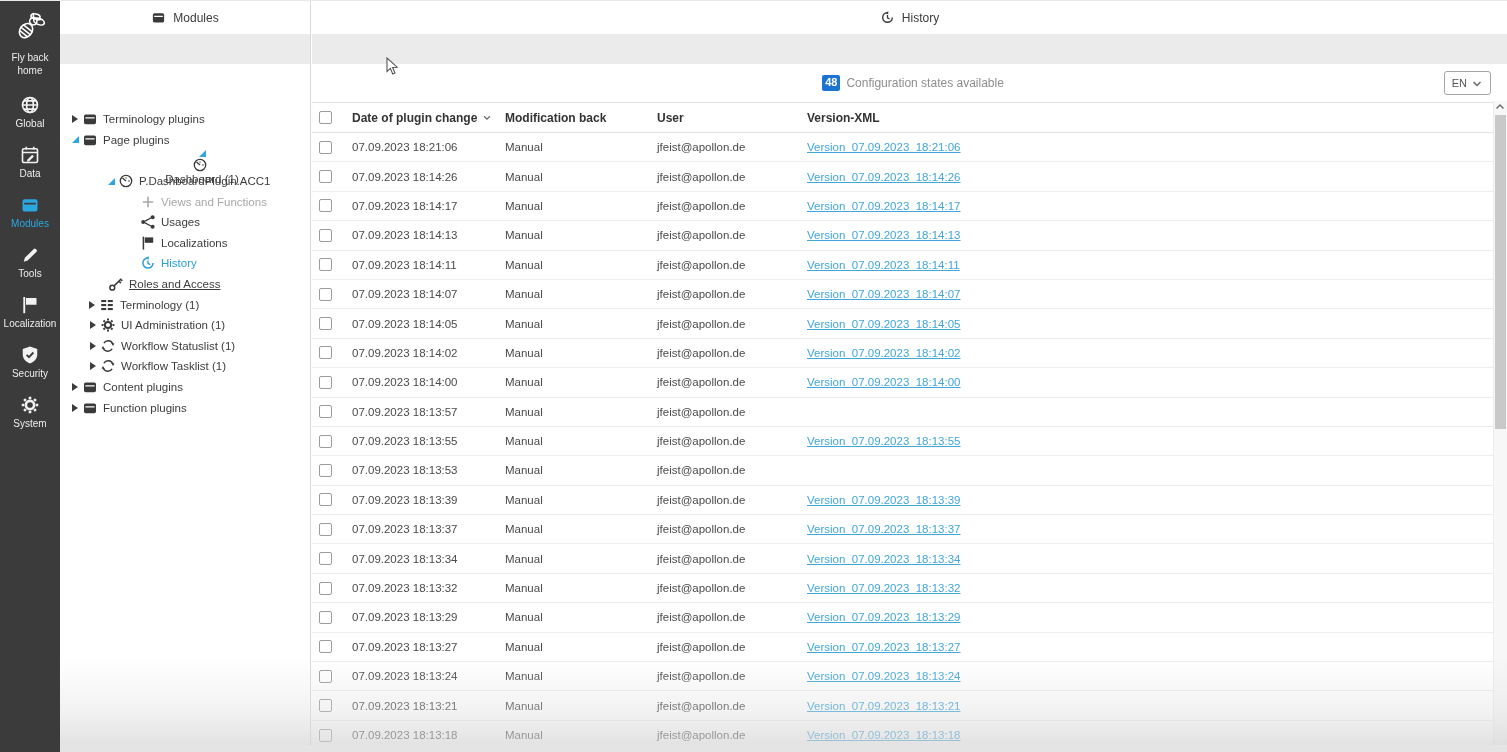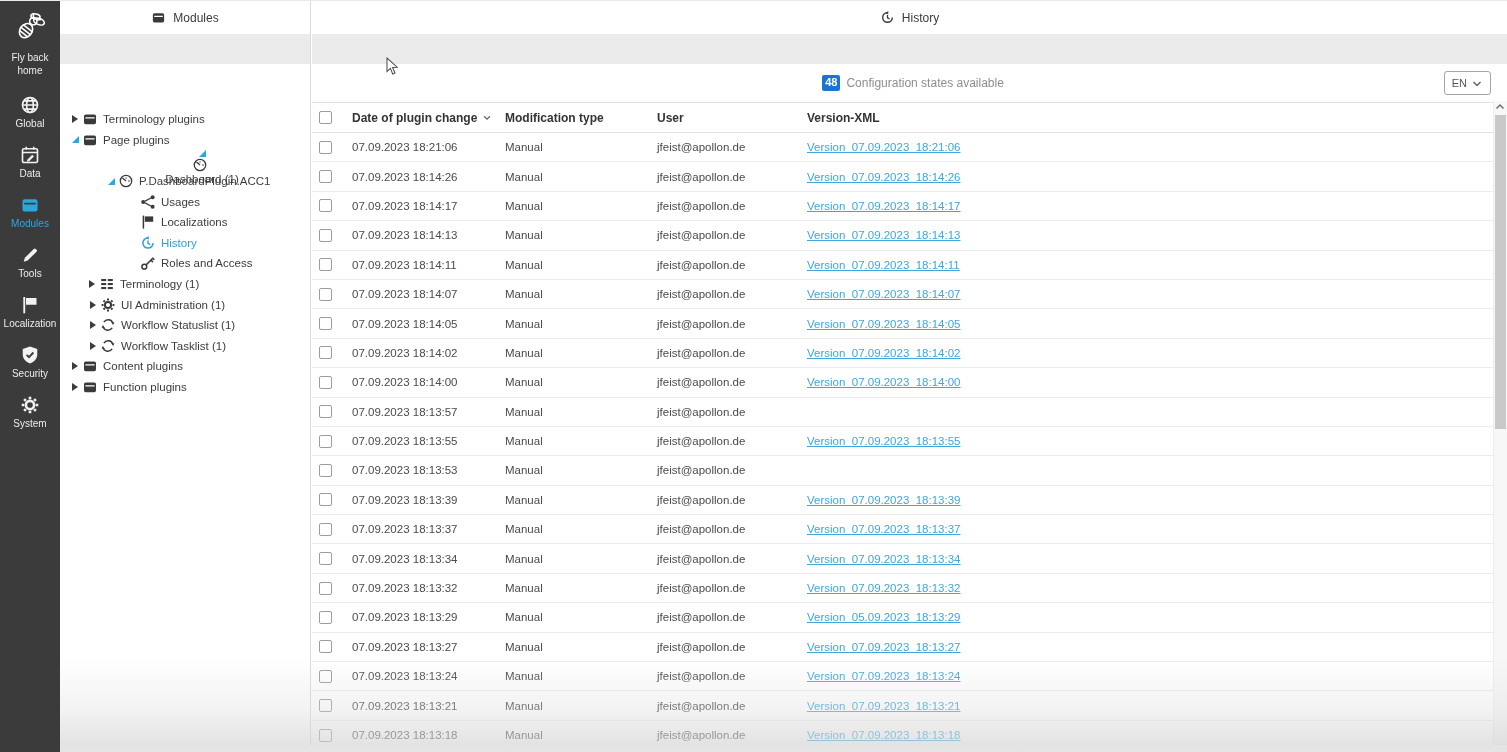--- a/index.html
+++ b/index.html
@@ -241,20 +241,28 @@
           <svg width="100%" height="100%" viewBox="0 0 16 16" xmlns="http://www.w3.org/2000/svg">
             <g stroke="currentColor" stroke-width="1.3" fill="none">
       <circle cx="8" cy="8" r="5.7"></circle>
               <path d="M8 8 L4.5 5.1"></path>
               <path d="M8 4.4 v1.2 M11.6 8 h-1.2"></path>
             </g>
           </svg>
         </span>
         <span>P.DashboardPlugin.ACC1</span>
       </div>
+      <div class="tree-item muted" style="padding-left: 80px;">
+        <span class="icon t-icon">
+          <svg width="100%" height="100%" viewBox="0 0 16 16" xmlns="http://www.w3.org/2000/svg">
+            <path d="M8 2.8 V13.2 M2.8 8 H13.2" stroke="currentColor" stroke-width="1.6"></path>
+          </svg>
+        </span>
+        <span>Views and Functions</span>
+      </div>
       <div class="tree-item" style="padding-left: 80px;">
         <span class="icon t-icon">
           <svg width="100%" height="100%" viewBox="0 0 16 16" xmlns="http://www.w3.org/2000/svg">
             <g fill="currentColor">
               <circle cx="3.2" cy="8" r="2"></circle>
               <circle cx="12.6" cy="3.2" r="2"></circle>
               <circle cx="12.6" cy="12.8" r="2"></circle>
             </g>
       <path d="M5 7.1 L10.9 4 M5 8.9 L10.9 12" stroke="currentColor" stroke-width="1.3"></path>
           </svg>
@@ -273,21 +281,21 @@
       <div class="tree-item active" style="padding-left: 80px;">
         <span class="icon t-icon">
           <svg width="100%" height="100%" viewBox="0 0 16 16" xmlns="http://www.w3.org/2000/svg">
             <path d="M8 2.9 a5.1 5.1 0 1 0 5.1 5.1" fill="none" stroke="currentColor" stroke-width="1.5"></path>
       <path d="M8.9 1.3 l-3.2 1.5 3 2 z" fill="currentColor"></path>
       <path d="M8 5.4 V8.4 L10.2 9.6" fill="none" stroke="currentColor" stroke-width="1.4"></path>
           </svg>
         </span>
         <span>History</span>
       </div>
-      <div class="tree-item" style="padding-left: 80px;">
+      <div class="tree-item" style="padding-left: 48px; text-decoration: underline;">
         <span class="icon t-icon">
           <svg width="100%" height="100%" viewBox="0 0 16 16" xmlns="http://www.w3.org/2000/svg">
             <g stroke="currentColor" stroke-width="1.5" fill="none">
       <circle cx="4.3" cy="11.7" r="2.4"></circle>
               <path d="M6.1 9.9 L13.3 2.7 M10.9 5.1 l2 2 M12.7 3.3 l1.6 1.6"></path>
             </g>
           </svg>
         </span>
         <span>Roles and Access</span>
       </div>
@@ -409,21 +417,21 @@
         </div>
     <div><span class="col-label">
             <span>Date of plugin change</span>
             <span class="icon sort-chevron" style="width: 10px; height: 9px;">
               <svg width="100%" height="100%" viewBox="0 0 12 11" xmlns="http://www.w3.org/2000/svg">
                 <path d="M2.5 4 L6 7.5 L9.5 4" stroke="currentColor" stroke-width="1.5" fill="none"></path>
               </svg>
             </span>
           </span></div>
         <div><span class="col-label">
-            <span>Modification type</span>
+            <span>Modification back</span>
           </span></div>
         <div><span class="col-label">
             <span>User</span>
           </span></div>
         <div><span class="col-label">
             <span>Version-XML</span>
           </span></div>
       </div>
     <div class="tbody">
         <div class="trow">
@@ -568,21 +576,21 @@
           <div>jfeist@apollon.de</div>
           <div><span class="version-link">Version_07.09.2023_18:13:32</span></div>
         </div>
         <div class="trow">
           <div class="cb-cell">
             <div class="checkbox"></div>
           </div>
           <div>07.09.2023 18:13:29</div>
           <div>Manual</div>
           <div>jfeist@apollon.de</div>
-          <div><span class="version-link">Version_05.09.2023_18:13:29</span></div>
+          <div><span class="version-link">Version_07.09.2023_18:13:29</span></div>
         </div>
         <div class="trow">
           <div class="cb-cell">
             <div class="checkbox"></div>
           </div>
           <div>07.09.2023 18:13:27</div>
           <div>Manual</div>
           <div>jfeist@apollon.de</div>
           <div><span class="version-link">Version_07.09.2023_18:13:27</span></div>
         </div>

